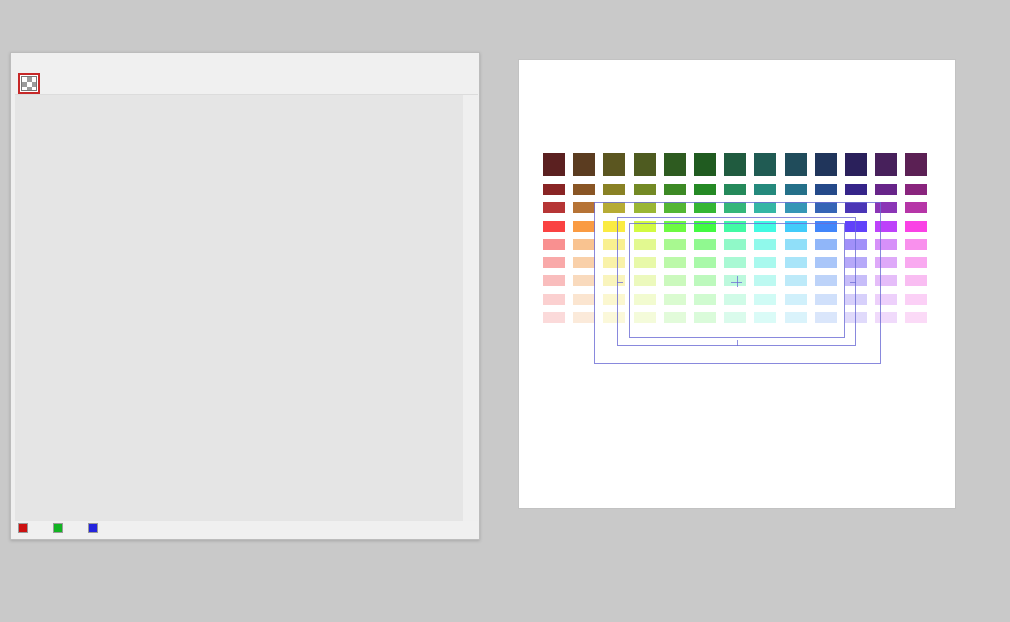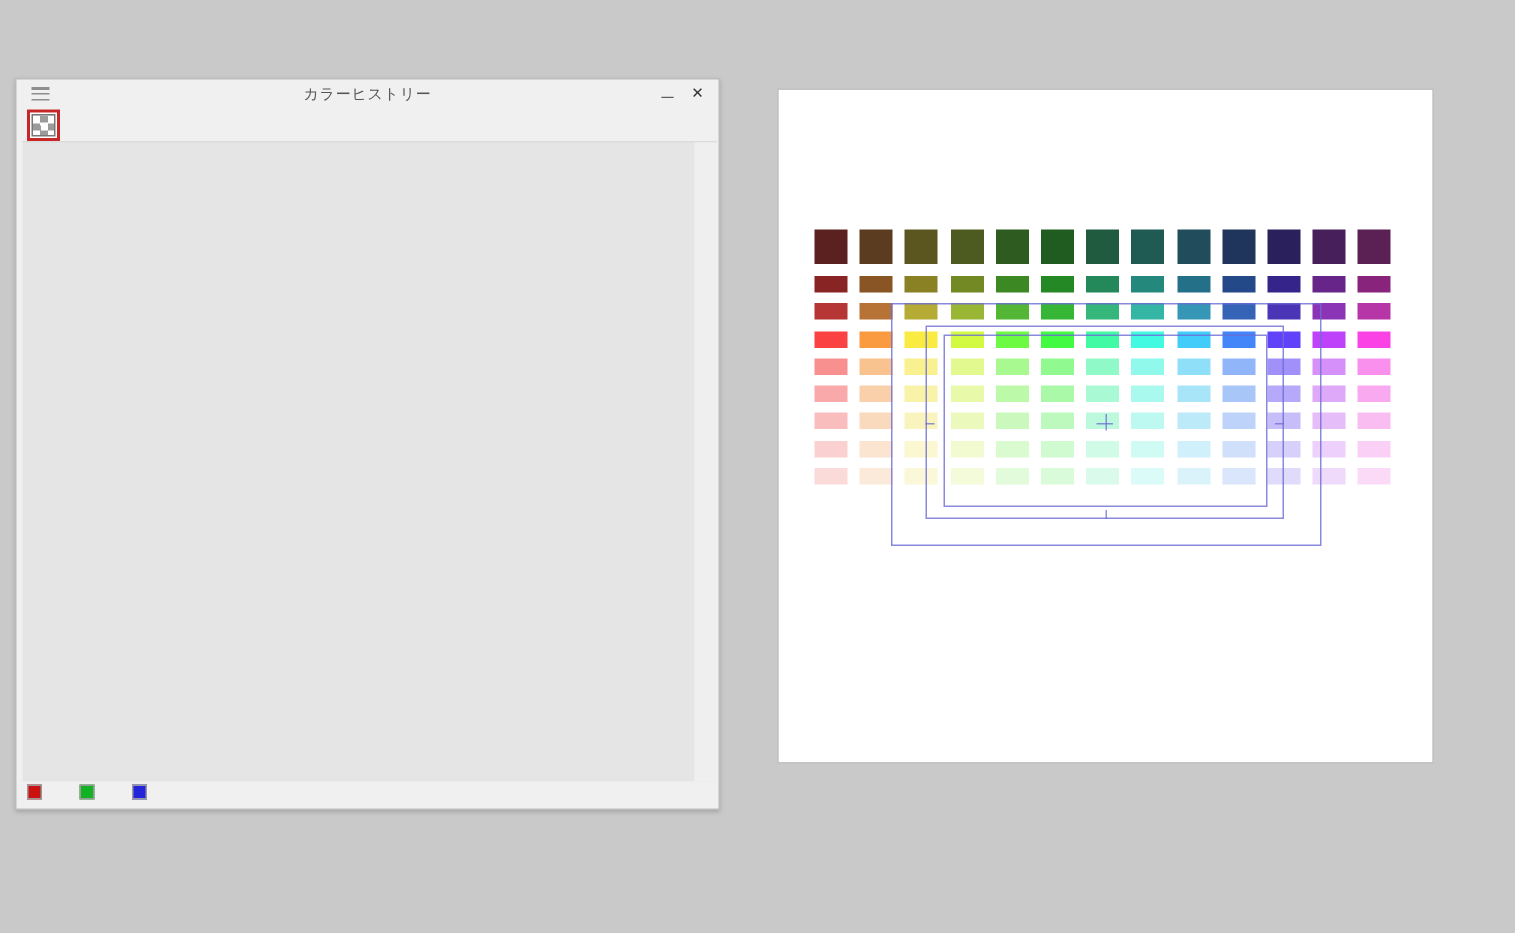--- a/index.html
+++ b/index.html
@@ -76,32 +76,20 @@
   .swatch { flex:0 0 22px; width:22px; height:100%; }
 
   .guide { position:absolute; border:1px solid rgba(108,108,212,.8); }
   .gmark { position:absolute; background:rgba(108,108,212,.75); }
 </style>
 </head>
 <body>
 
 <div class="window">
 
-  <div class="titlebar">
-    <div class="hamburger">
-      <span></span>
-        <span></span>
-        <span></span>
-    </div>
-    <div class="title">カラーヒストリー</div>
-    <div class="win-controls">
-      <div class="win-btn min">—</div>
-      <div class="win-btn">✕</div>
-    </div>
-  </div>
 
   <div class="toolbar-btn">
     <div class="checker"></div>
   </div>
 
   <div class="panel">
     <div class="scroll-track"></div>
   </div>
 
   <div class="bottombar">

